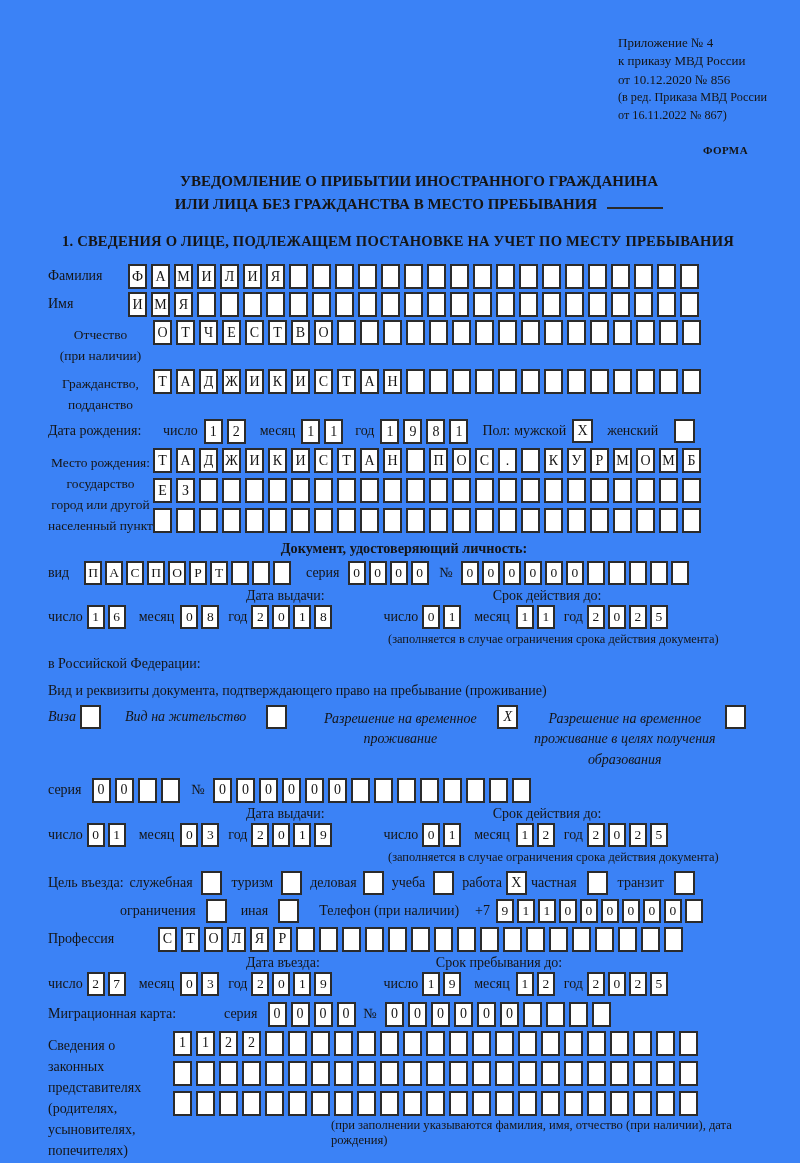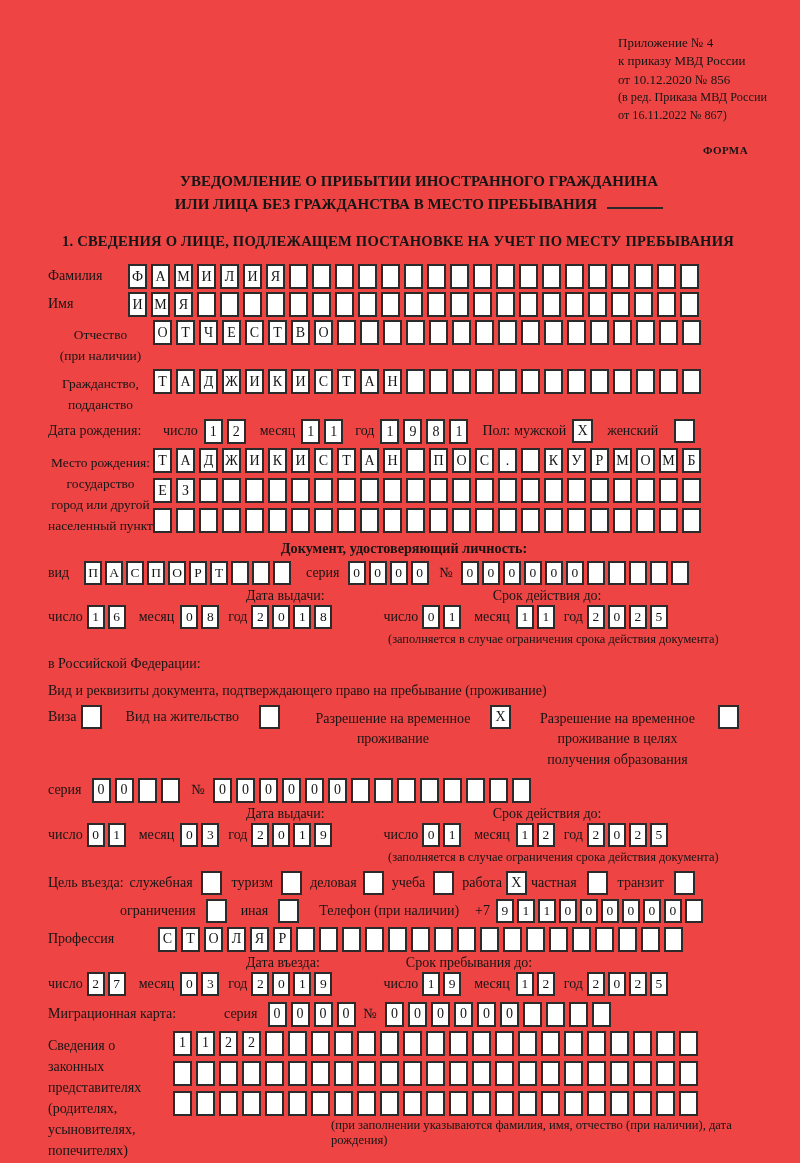--- a/index.html
+++ b/index.html
@@ -1,18 +1,18 @@
 <!DOCTYPE html>
 <html><head>
 <meta charset="utf-8">
 <style>
   * { box-sizing: border-box; margin: 0; padding: 0; }
   html,body { background:#e8e8e8; }
   .page {
-    width: 800px; height: 1163px; margin: 0 auto; background: #ef4444;
+    width: 800px; height: 1163px; margin: 0 auto; background: #3b82f6;
     padding: 34px 10px 0 48px; position: relative; overflow: hidden;
     font-family: "Liberation Serif", "DejaVu Serif", serif;
     font-size: 14px; color: #151515;
   }
   .ref { margin-left: 570px; font-size: 13px; line-height: 1.42; }
   .ref .refsm { font-size: 12.2px; }
   .forma { font-weight: bold; text-align: right; padding-right: 42px; margin-top: 20px; font-size: 11px; letter-spacing: .4px; }
   .title { text-align: center; font-weight: bold; font-size: 15px; margin-top: 14px; line-height: 1.5; }
   .blank { display:inline-block; width: 56px; border-bottom: 2.5px solid #2a2a2a; height: 13px; margin-left: 10px; }
   .sect { font-weight: bold; font-size: 14.6px; margin: 18px 0 14px 14px; letter-spacing: .2px; }
@@ -41,29 +41,29 @@
   .dl { flex: none; padding-top: 4px; }
   .ml4{margin-left:4px}.ml6{margin-left:6px}.ml8{margin-left:8px}.ml10{margin-left:10px}
   .ml12{margin-left:12px}.ml14{margin-left:14px}.ml16{margin-left:16px}.ml20{margin-left:20px}
   .ml24{margin-left:24px}.ml28{margin-left:28px}.ml72{margin-left:72px}
   .mb5 { margin-bottom: 5px; }
   .dgroup { display: inline-flex; align-items: flex-start; }
   .dgroup2 { margin-left: 48px; }
   .hdr { font-size: 14px; margin-bottom: 1px; }
   .hdr .h1 { margin-left: 198px; }
   .hdr .h2 { margin-left: 168px; }
-  .hdr3 .h2 { margin-left: 86px; }
+  .hdr3 .h2 { margin-left: 116px; }
   .note { font-size: 12.4px; margin: 1px 0 6px 340px; }
   .note2 { font-size: 12.6px; margin: 2px 0 0 158px; }
   .dochead { text-align: center; font-weight: bold; font-size: 14.2px; margin: 4px 30px 4px 0; }
   .intro { margin: 6px 0 2px 0; line-height: 1.5; }
   .optlbl { text-align: center; line-height: 1.45; padding-top: 4px; }
   .ow172 { width: 178px; }
   .ow185 { width: 185px; }
-  .vrow { margin: 4px 0 8px 0; }
+  .vrow { margin: 4px 0 8px 0; font-style: italic; }
 </style>
 </head>
 <body>
 
 <div class="page">
 
   <div class="ref">
     <div>Приложение № 4</div>
     <div>к приказу МВД России</div>
     <div>от 10.12.2020 № 856</div>

